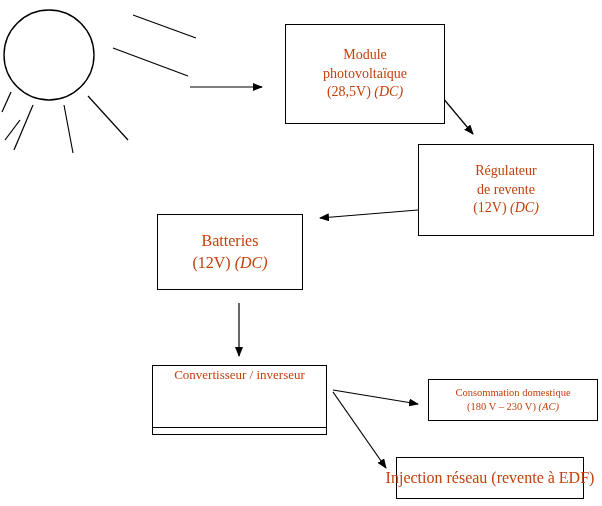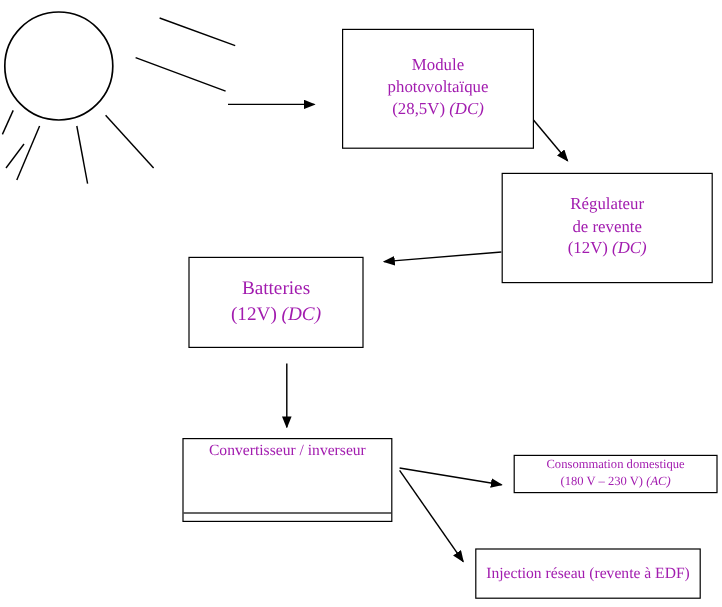--- a/index.html
+++ b/index.html
@@ -25,21 +25,21 @@
   .node {
     position: absolute;
     box-sizing: border-box;
     border: 1px solid #000000;
     background: #ffffff;
     display: flex;
     flex-direction: column;
     align-items: center;
     justify-content: center;
     text-align: center;
-    color: #a21caf;
+    color: #c2410c;
     line-height: 1.35;
   }
   .node .line {
     display: block;
     white-space: nowrap;
   }
   .ital {
     font-style: italic;
   }
 
@@ -78,30 +78,30 @@
     left: 0;
     right: 0;
     bottom: 6px;
     height: 1px;
     background: #000000;
   }
   #node-consommation {
     left: 428px;
     top: 379px;
     width: 170px;
-    height: 32px;
+    height: 42px;
     font-size: 10.5px;
     justify-content: center;
   }
   #node-injection {
     left: 396px;
     top: 457px;
     width: 188px;
     height: 42px;
-    font-size: 13px;
+    font-size: 16px;
   }
 </style>
 </head>
 <body>
 
 <div id="diagram">
 
   <svg class="svg-layer" viewBox="0 0 602 506" xmlns="http://www.w3.org/2000/svg">
     <defs>
       <marker id="arrowhead" markerWidth="10" markerHeight="8" refX="9" refY="4" orient="auto" markerUnits="userSpaceOnUse">

